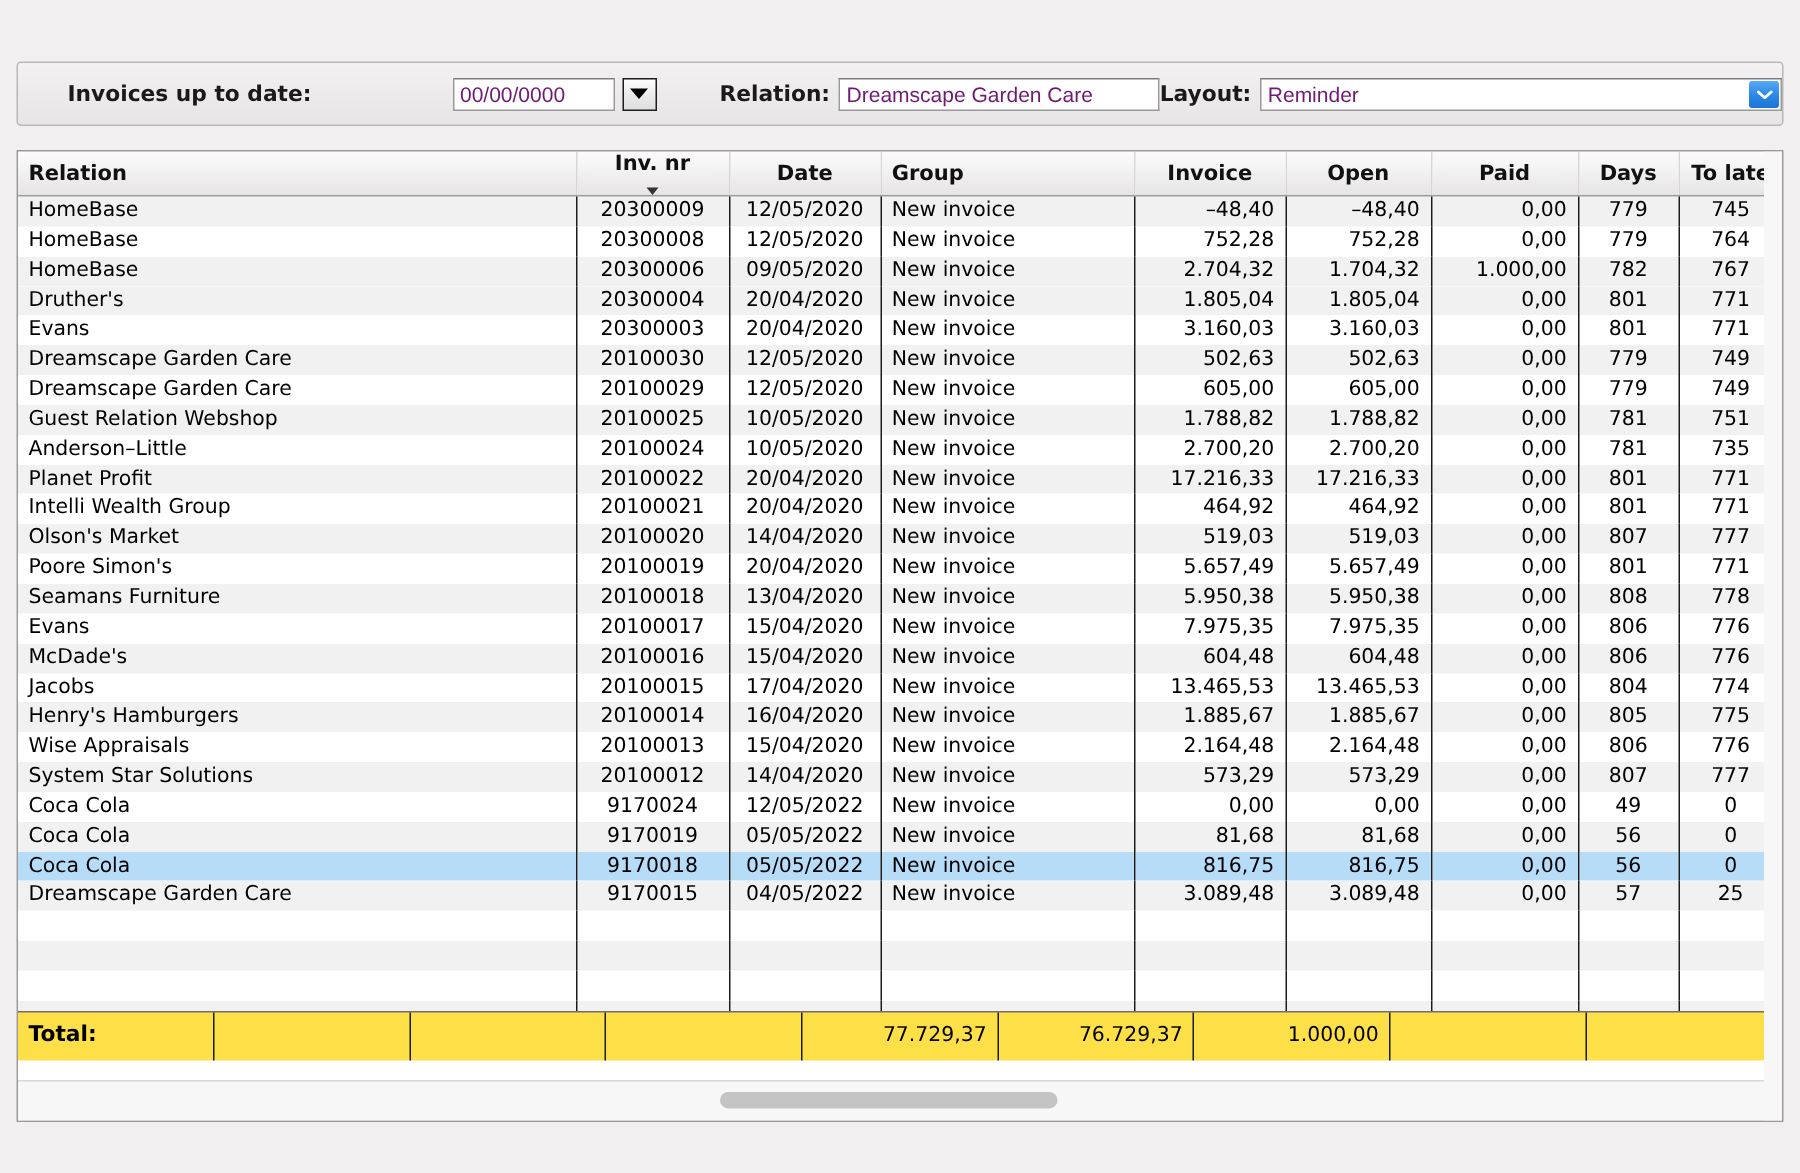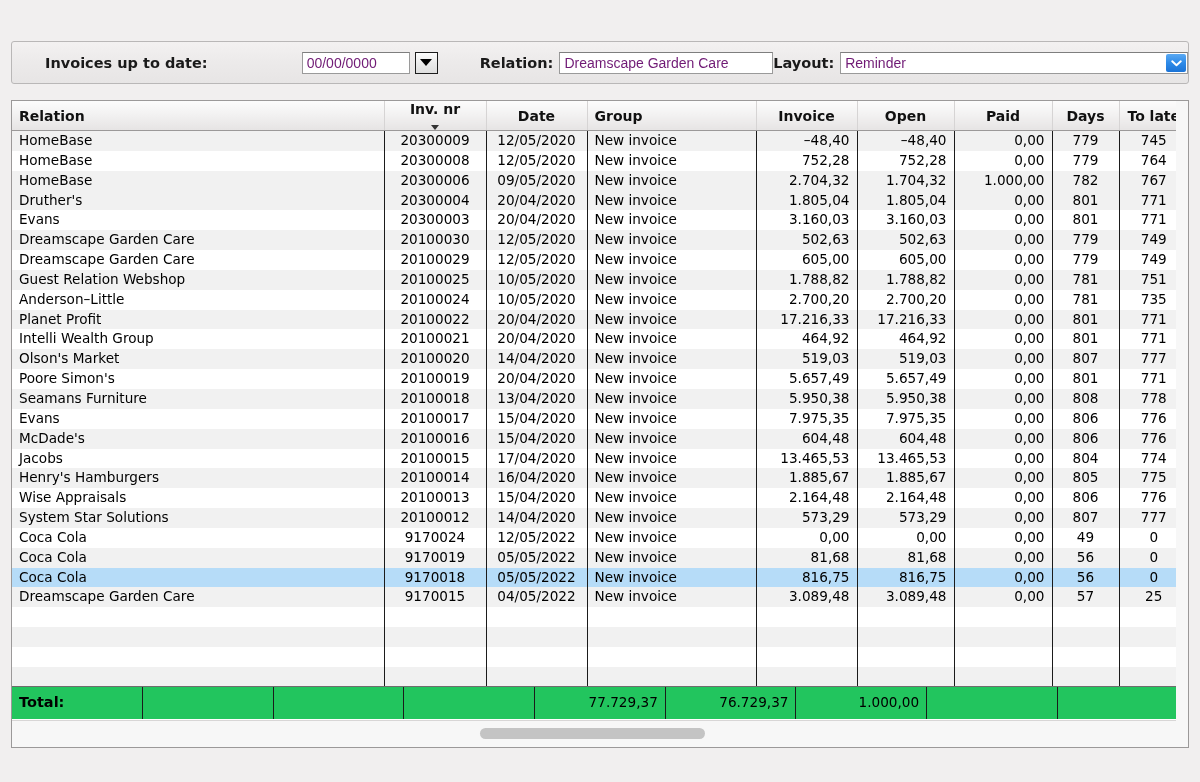--- a/index.html
+++ b/index.html
@@ -120,24 +120,24 @@
     height: 19.85px;
   }
   tbody td.c-relation { border-right: 1px solid #1b1b1b; text-align: left; }
   tbody td.num { text-align: right; }
   tbody td.ctr { text-align: center; }
   tbody td.lft { text-align: left; }
   tbody td.nb { border-right: none; }
 
   
   .totalbar {
-    position: absolute; left: 0; bottom: 28px;
+    position: absolute; left: 0; bottom: 40px;
     width: 1176px; height: 33px;
     border-top: 1px solid #6f6d6d;
-    background: #22c55e;
+    background: #fde047;
   }
   table.totals {
     border-collapse: collapse; table-layout: fixed; width: 1176px;
     font-size: 13.6px;
   }
   table.totals td {
     height: 32px;
     padding: 0 7px;
     border-right: 1px solid #1b1b1b;
     white-space: nowrap;

